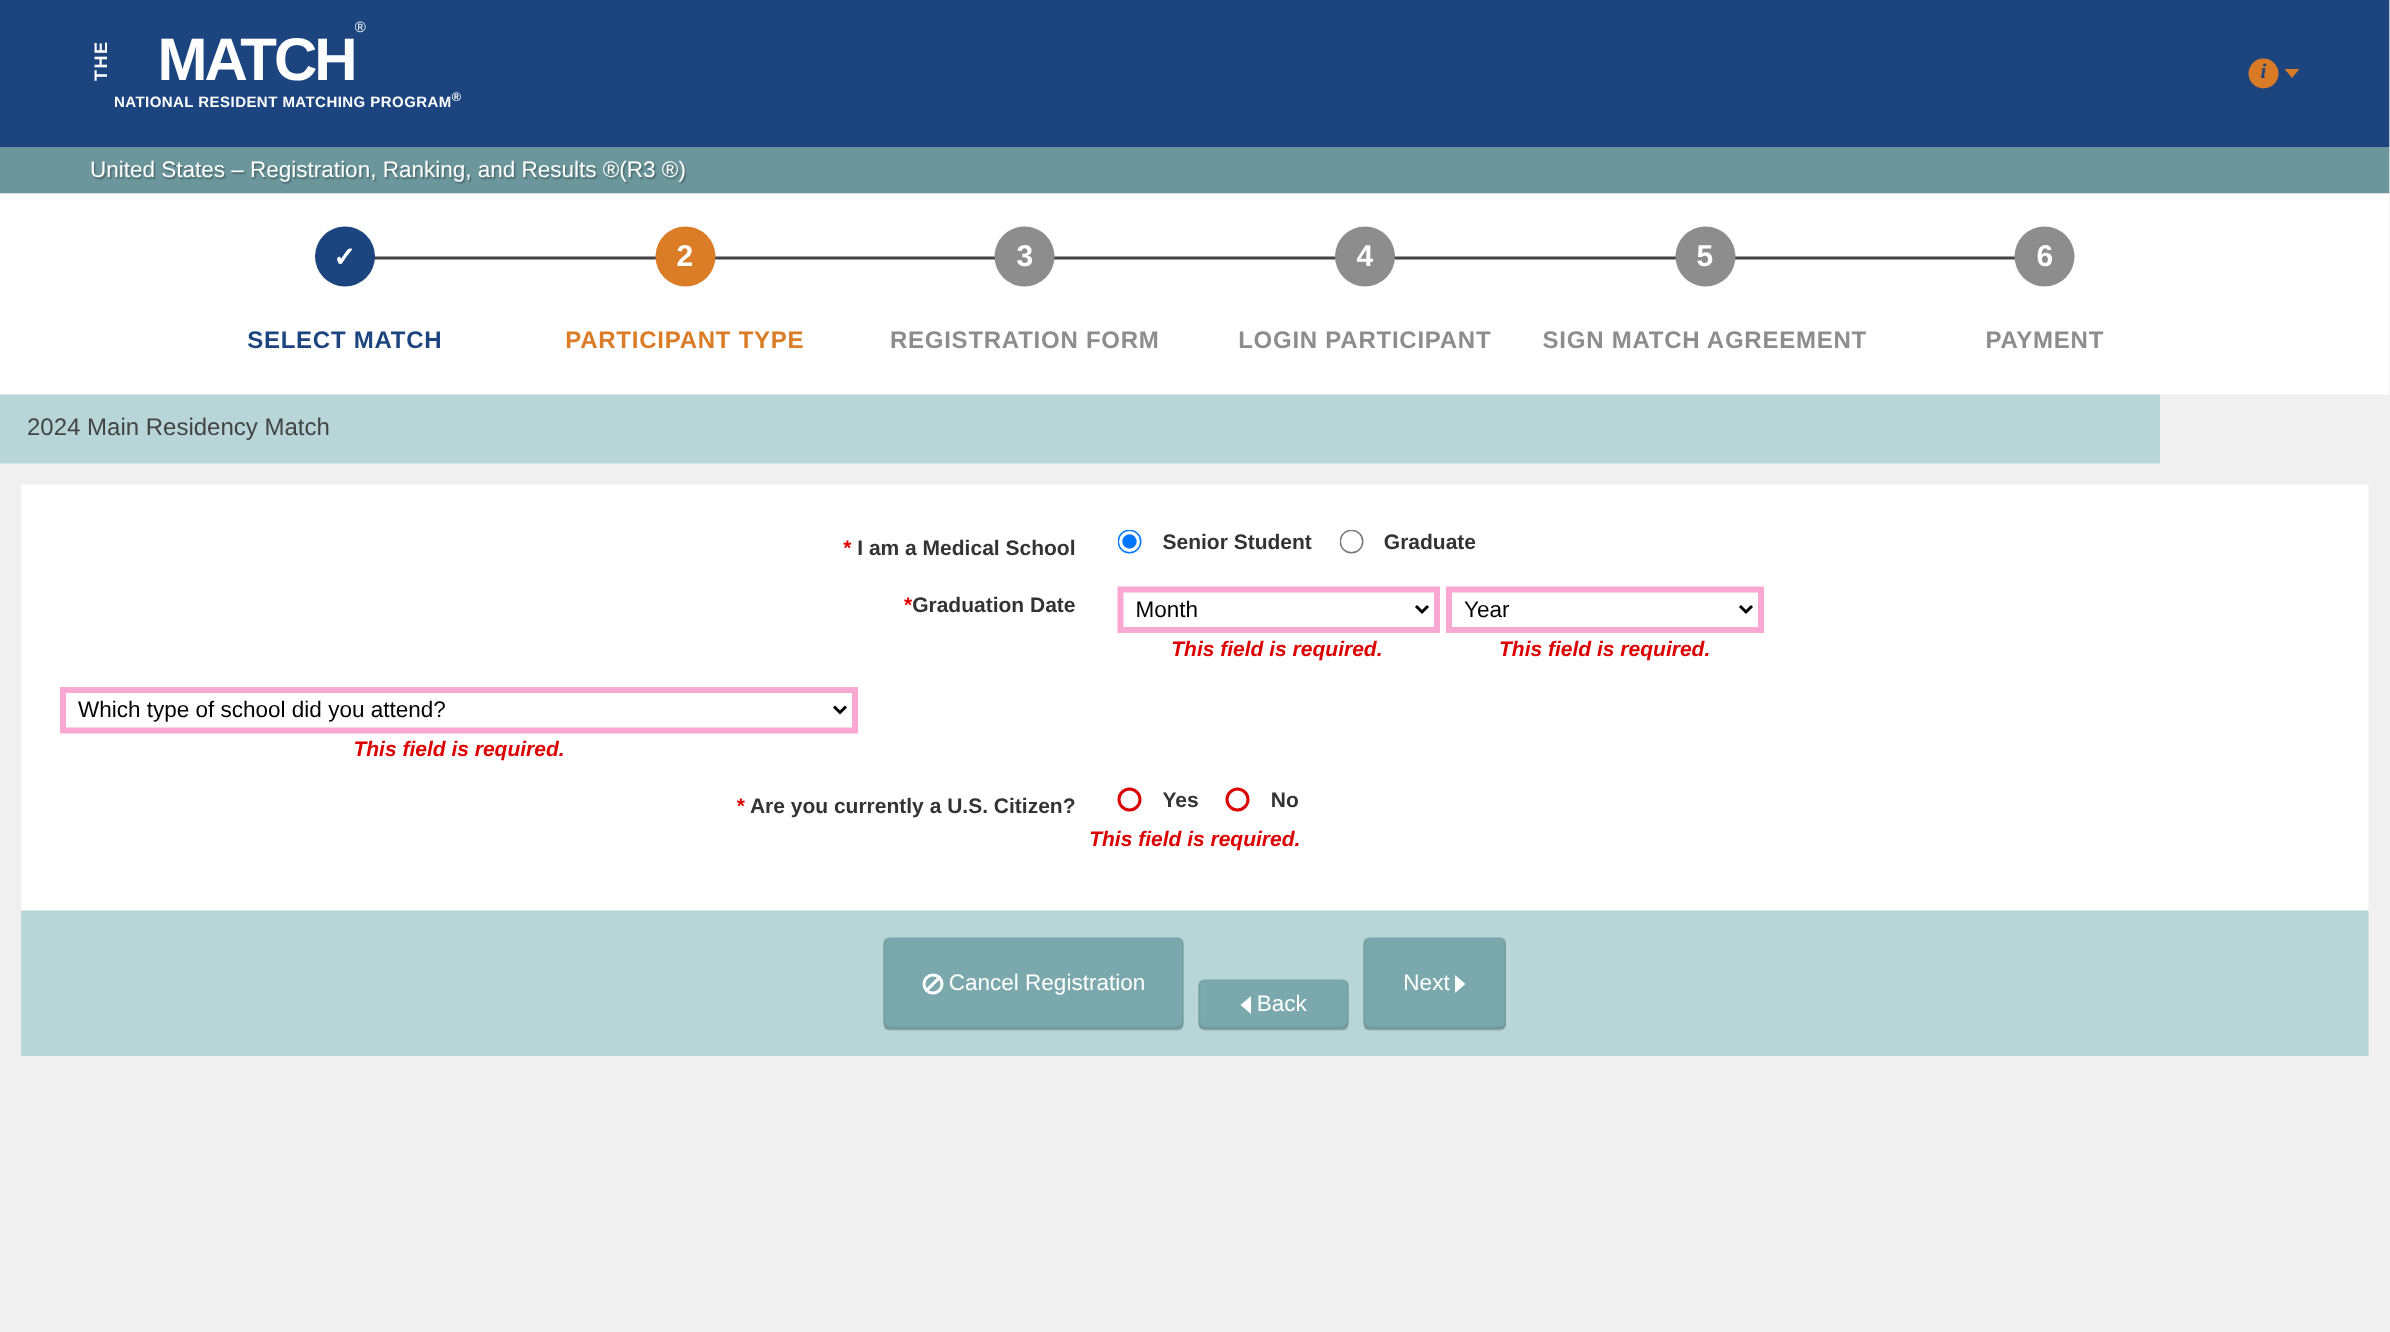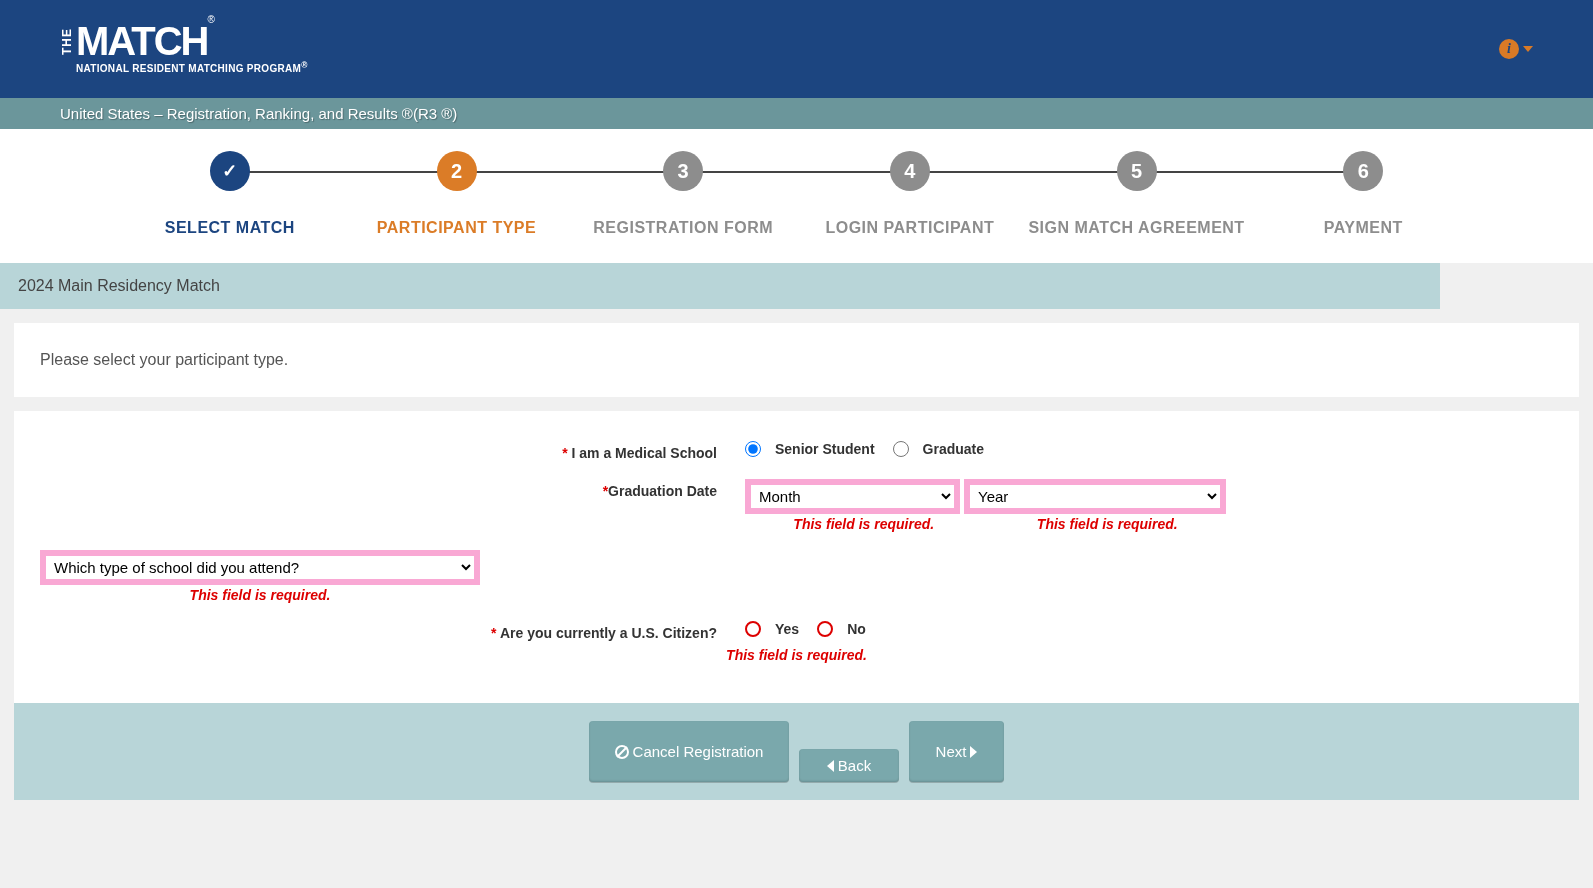--- a/index.html
+++ b/index.html
@@ -28,20 +28,21 @@
   transform: rotate(180deg);
   letter-spacing: 1px;
   margin-top: 4px;
   margin-right: 2px;
 }
 .logo-main {
   font-size: 40px;
   font-weight: 900;
   letter-spacing: -2px;
   line-height: 0.85;
+  margin-left: 29px;
 }
 .logo-sub {
   font-size: 10px;
   letter-spacing: 0.3px;
   font-weight: 600;
   margin-top: 2px;
 }
 .logo-right {
   display: flex;
   flex-direction: column;
@@ -195,28 +196,28 @@
   width: 16px;
   height: 16px;
   margin-right: 2px;
 }
 .radio-row label {
   font-size: 14px;
   font-weight: bold;
   color: #333;
 }
 .error-select {
-  border: 6px solid #f9a8d4;
+  border: 4px solid #f9a8d4;
   font-size: 15px;
   padding: 2px 4px;
   background: #fff;
 }
 .month-sel { width: 215px; }
-.year-sel { width: 262px; }
-.school-sel { width: 440px; }
+.year-sel { width: 212px; }
+.school-sel { width: 532px; }
 .error-msg {
   color: #d00;
   font-style: italic;
   font-weight: bold;
   font-size: 14px;
   margin-top: 2px;
   text-align: center;
 }
 .error-row {
   display: flex;
@@ -333,23 +334,20 @@
     <div class="step">
       <div class="step-circle inactive">6</div>
       <div class="step-label inactive">PAYMENT</div>
     </div>
   </div>
 </div>
 
 <div class="banner">2024 Main Residency Match</div>
 
 <div class="content-wrap">
-  <div class="instruction-box">
-    <div class="instruction-text">Please select your participant type.</div>
-  </div>
 
   <div class="form-box">
 
     <div class="form-row">
       <div class="form-label"><span class="req">* </span><span>I am a Medical School</span></div>
       <div class="form-controls">
         <div class="radio-row">
           <input type="radio" checked="" style="">
           <label>Senior Student</label>
           <input type="radio" style="margin-left: 6px;">

